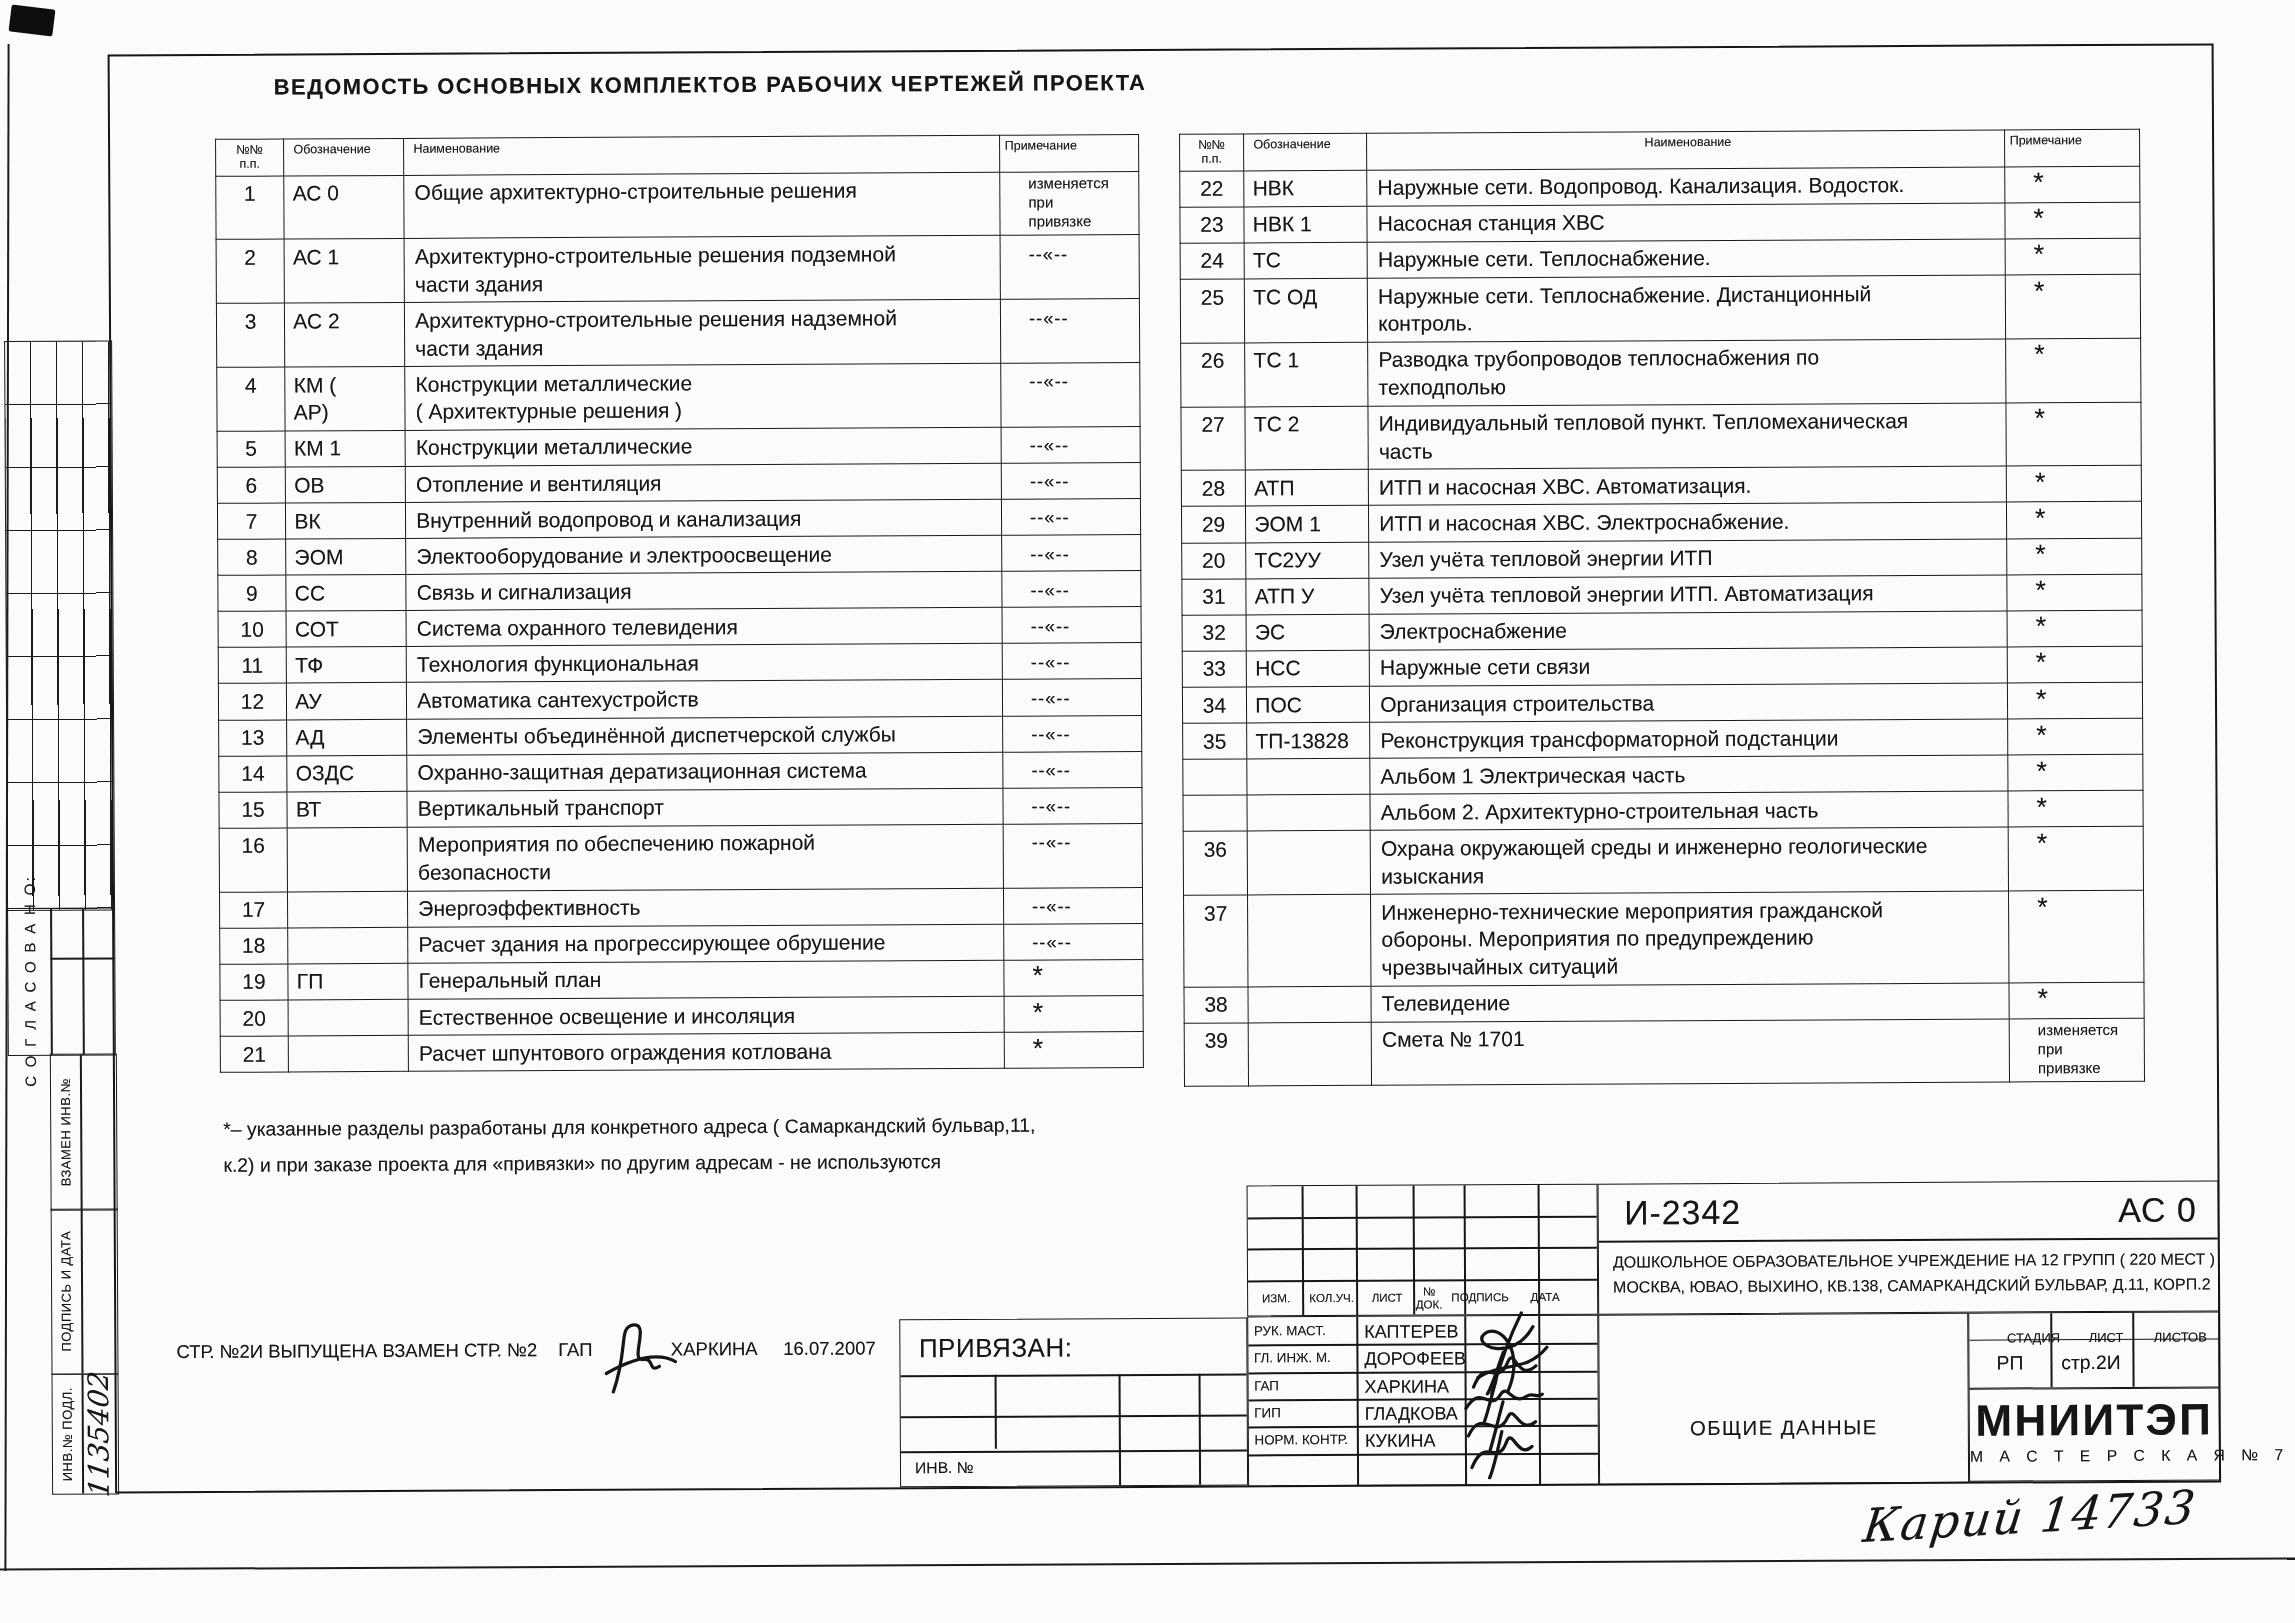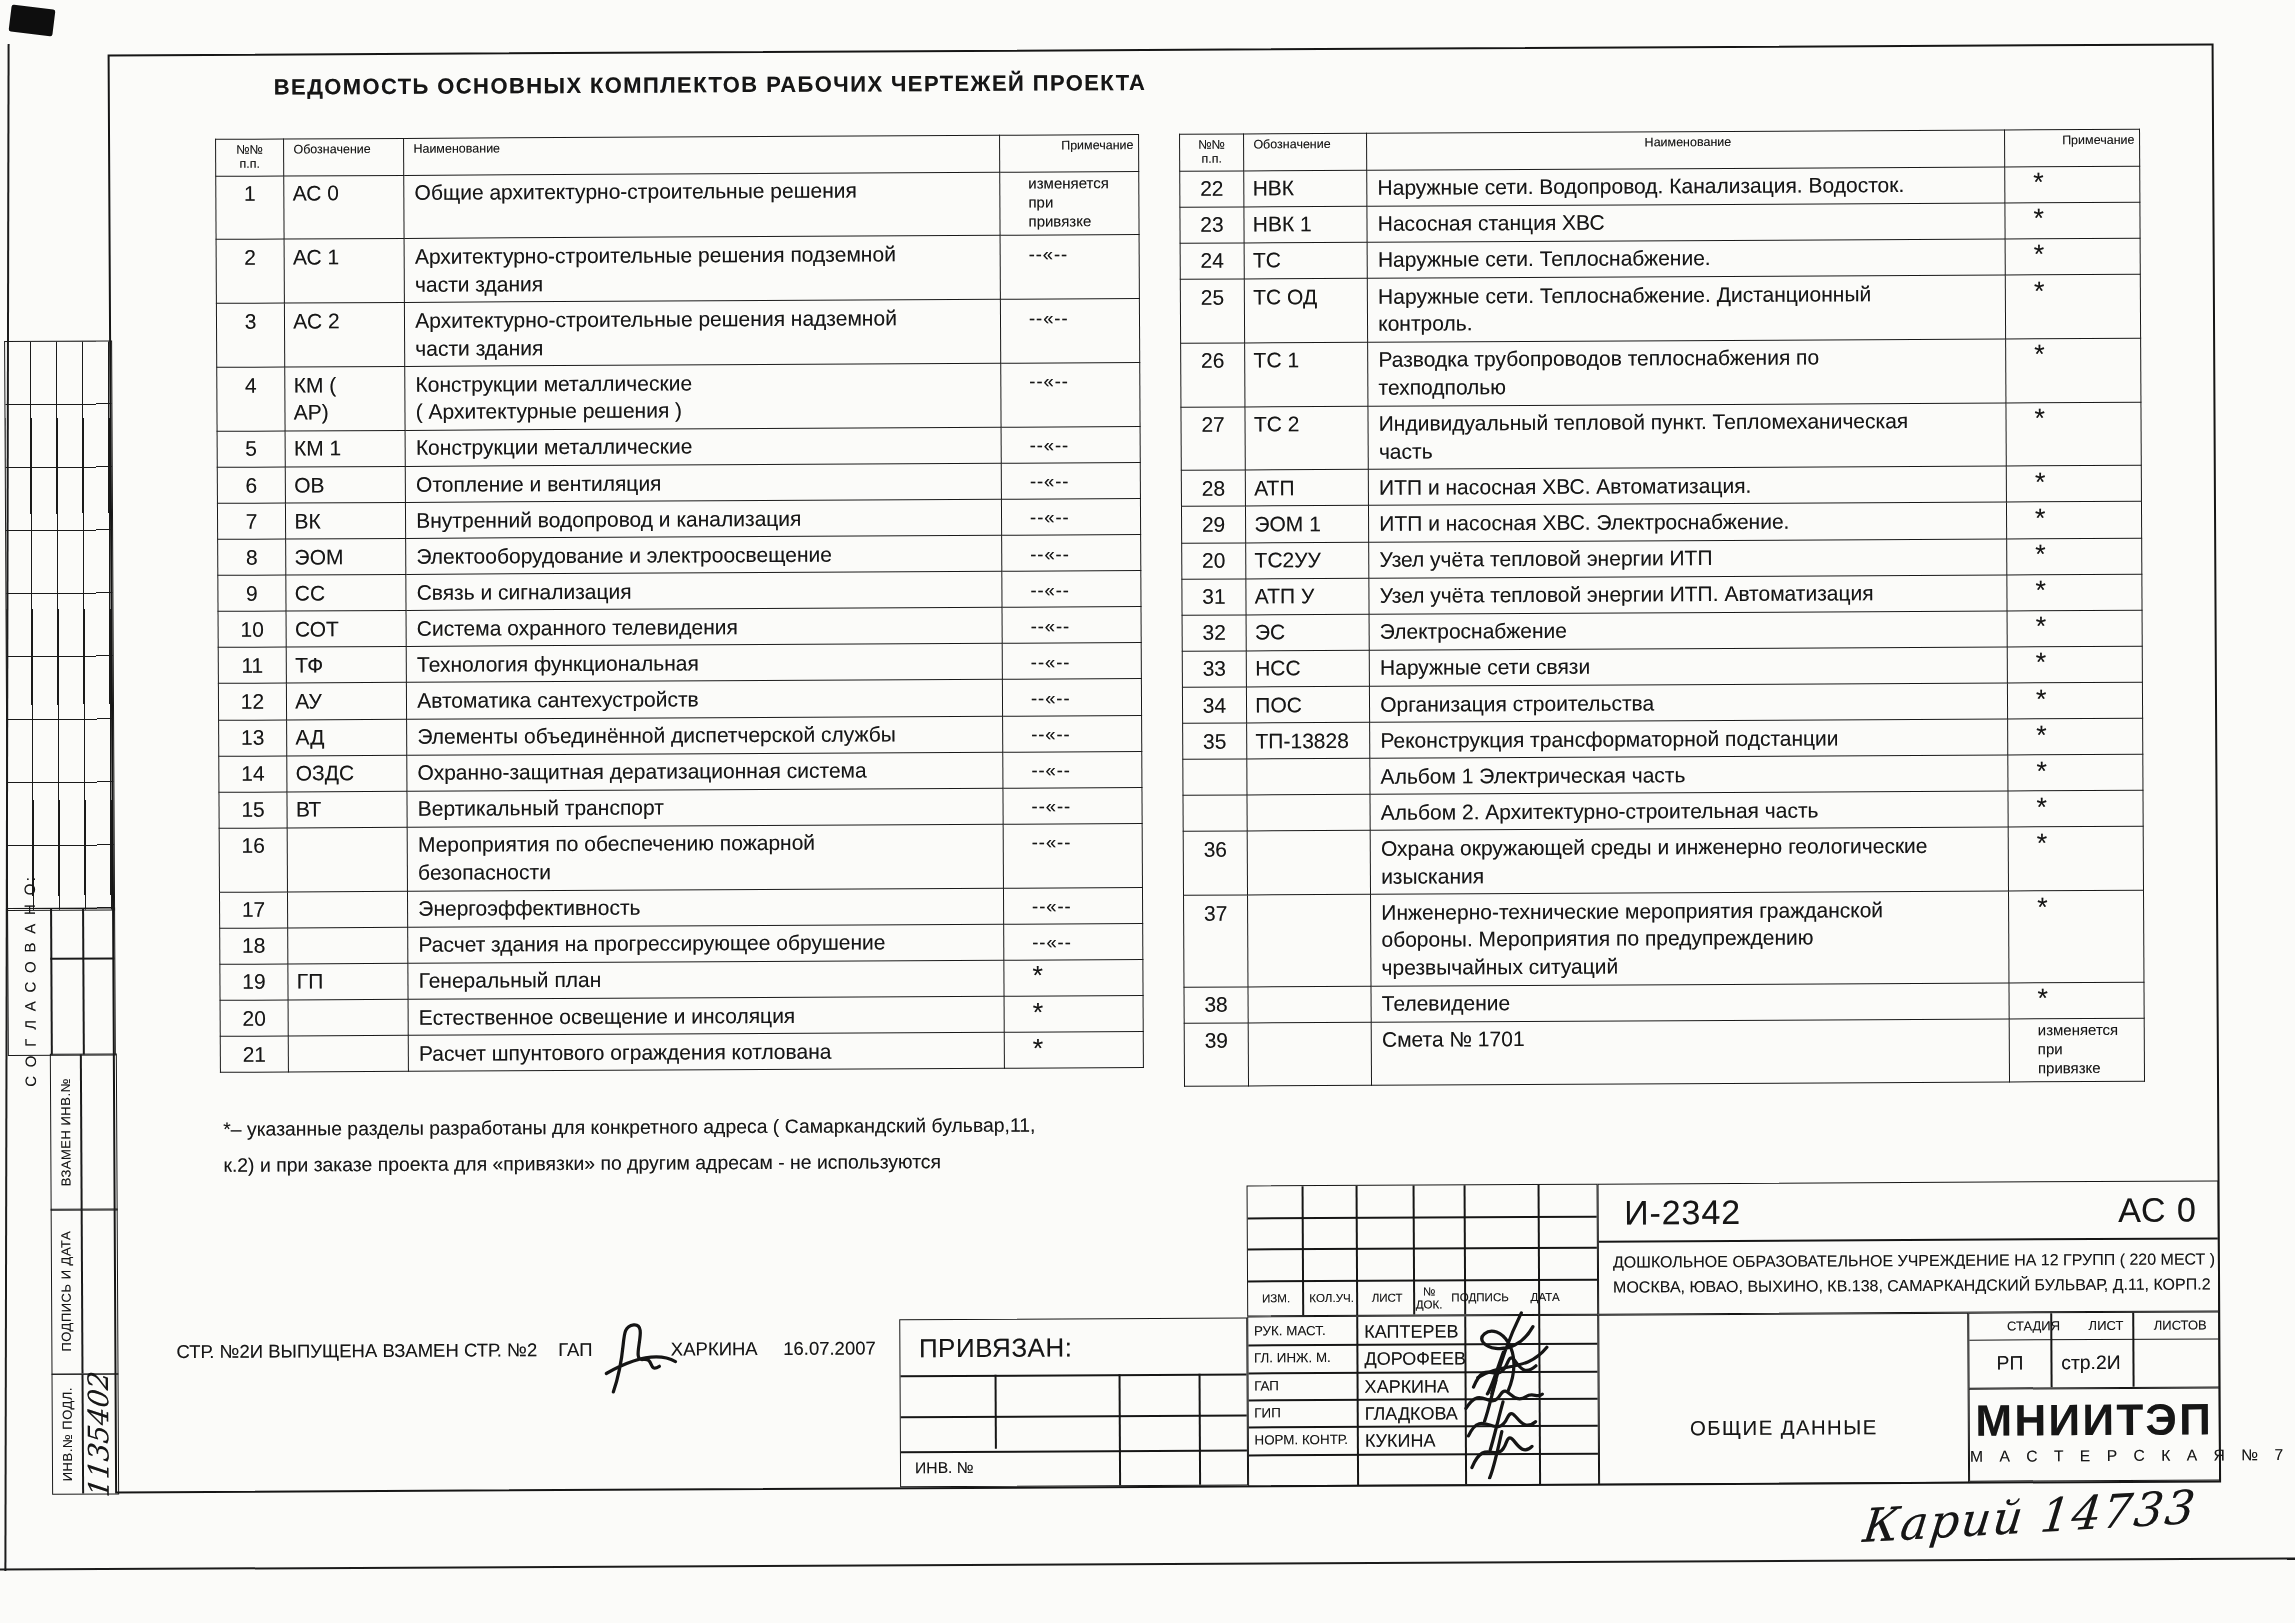--- a/index.html
+++ b/index.html
@@ -19,21 +19,21 @@
 
   #doc-title{left:278px;top:70px;font-size:22px;font-weight:bold;letter-spacing:1.4px;white-space:nowrap;}
 
   
   .sheet-table{border-collapse:collapse;table-layout:fixed;}
   .sheet-table th,.sheet-table td{border:1.9px solid #1a1a1a;vertical-align:top;white-space:pre-line;
       padding:3.7px 6.5px;line-height:1.32;}
   .sheet-table th{font-weight:normal;font-size:12.5px;height:30px;line-height:1.15;padding:2.8px 4.6px;}
   th.h-num{text-align:center;}
   th.h-code,th.h-name{text-align:left;padding-left:9.3px;}
-  th.h-note{text-align:right;}
+  th.h-note{text-align:left;}
   #t-right th.h-name{text-align:center;}
   td.c-num{text-align:center;font-size:21px;}
   td.c-code{font-size:21px;padding-left:8.3px;}
   td.c-name{font-size:21px;padding-left:10.2px;}
   td.c-note{text-align:left;padding-left:28px;}
   td.c-note.ditto{font-size:18.5px;letter-spacing:0.9px;padding-top:6.5px;}
   td.c-note.star{font-size:27px;line-height:.9;}
   td.c-note.small{font-size:15px;line-height:1.25;padding-top:2.8px;}
   #wrap-left{left:219px;top:134px;width:922px;}
   #wrap-right{left:1183px;top:134px;width:960px;}
@@ -91,21 +91,21 @@
   .role-row{position:absolute;left:0;width:351px;height:27px;}
   .role-row .r-label{position:absolute;left:5.6px;top:5.6px;font-size:13.4px;white-space:nowrap;}
   .role-row .r-name{position:absolute;left:116px;top:5.1px;font-size:18px;white-space:nowrap;}
   .sig{position:absolute;pointer-events:none;}
   .sig path{fill:none;stroke:#151515;stroke-width:7;stroke-linecap:round;}
 
   #tb-docname{left:1596px;top:1317px;width:370px;height:170px;display:flex;align-items:center;justify-content:center;}
   #tb-docname span{font-size:20.4px;letter-spacing:1.4px;transform:translateY(29px);}
 
   #tb-stage{left:1966px;top:1317px;width:251px;height:76px;}
-  #tb-stage .st-head{position:absolute;left:0;right:0;top:0;height:25.5px;display:flex;align-items:center;margin-left:28px;}
+  #tb-stage .st-head{position:absolute;left:0;right:0;top:17px;height:25.5px;display:flex;margin-left:28px;}
   #tb-stage .st-head span{display:block;text-align:center;font-size:13px;}
   #tb-stage .st-vals{position:absolute;left:0;right:0;top:25.5px;bottom:0;display:flex;align-items:center;}
   #tb-stage .st-vals span{display:block;text-align:center;font-size:19.4px;}
 
   #tb-org{left:1966px;top:1393px;width:251px;height:93px;text-align:center;}
   #org-name{font-size:44px;font-weight:bold;letter-spacing:2.3px;margin-top:5.6px;}
   #org-shop{font-size:15.7px;letter-spacing:6px;margin-top:2.8px;white-space:nowrap;}
 
   #hand-note{left:1860px;top:1494px;font-family:"DejaVu Serif","Liberation Serif",serif;font-style:italic;
              font-size:46px;transform:rotate(-3deg) skewX(-10deg);letter-spacing:1.9px;white-space:nowrap;}

